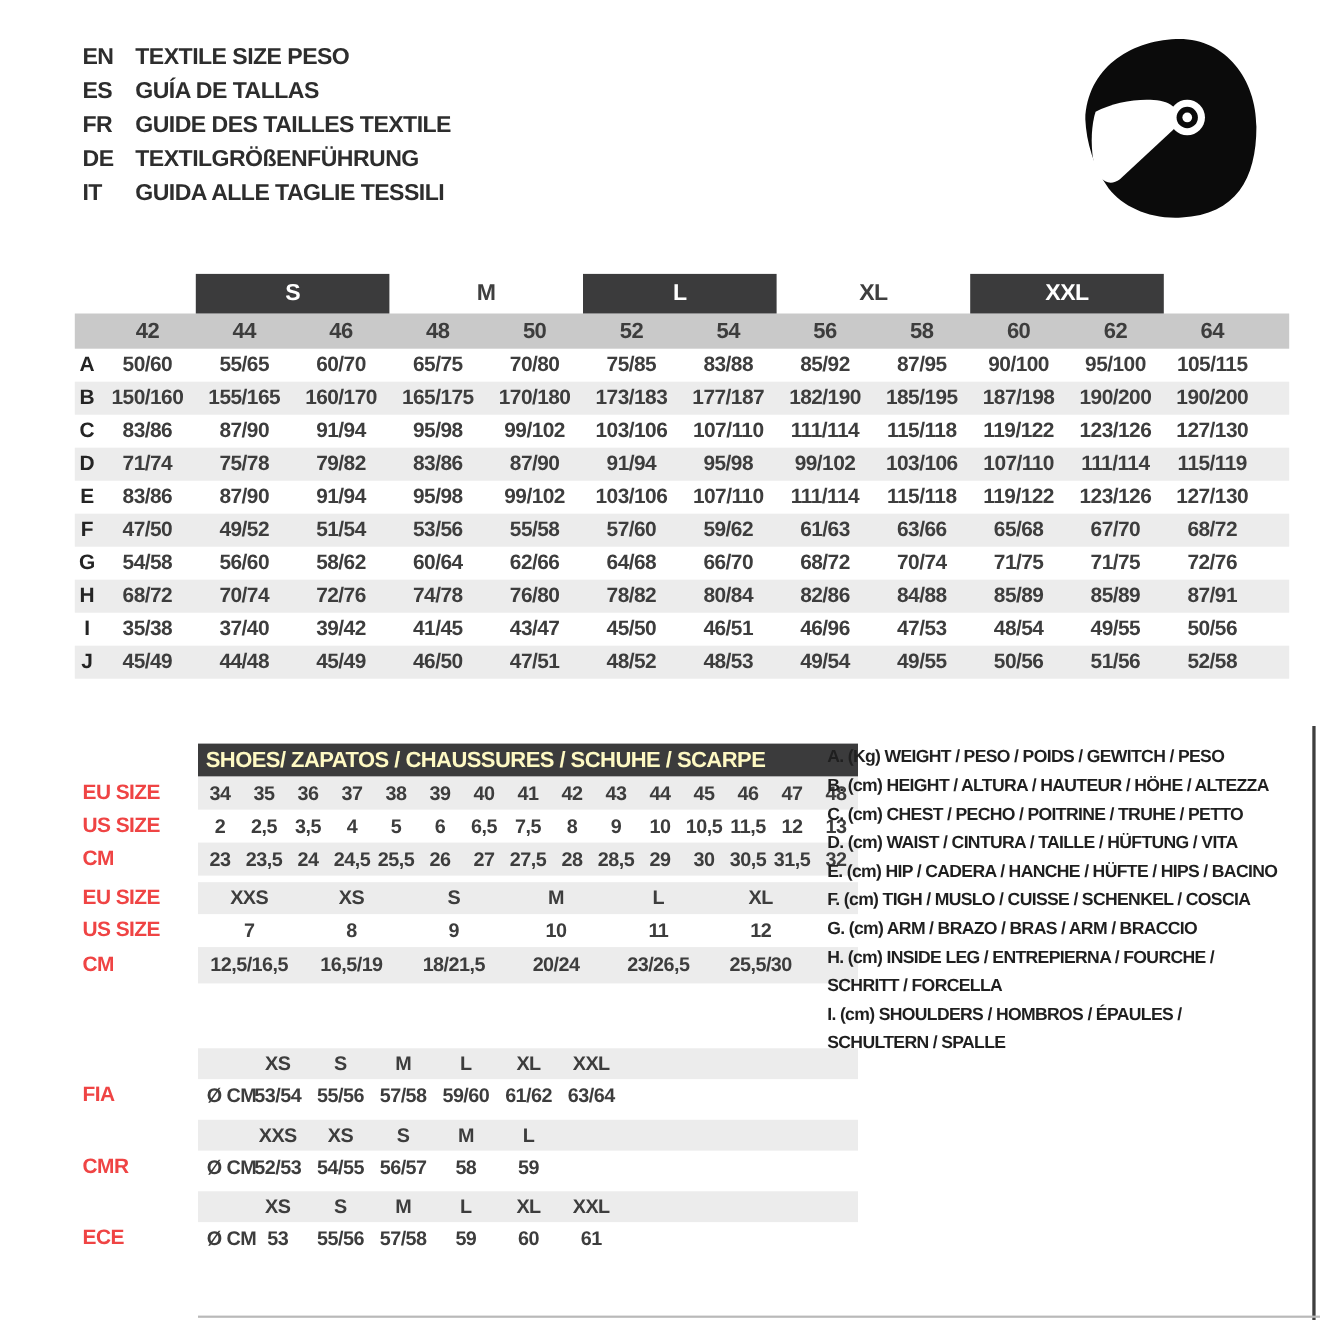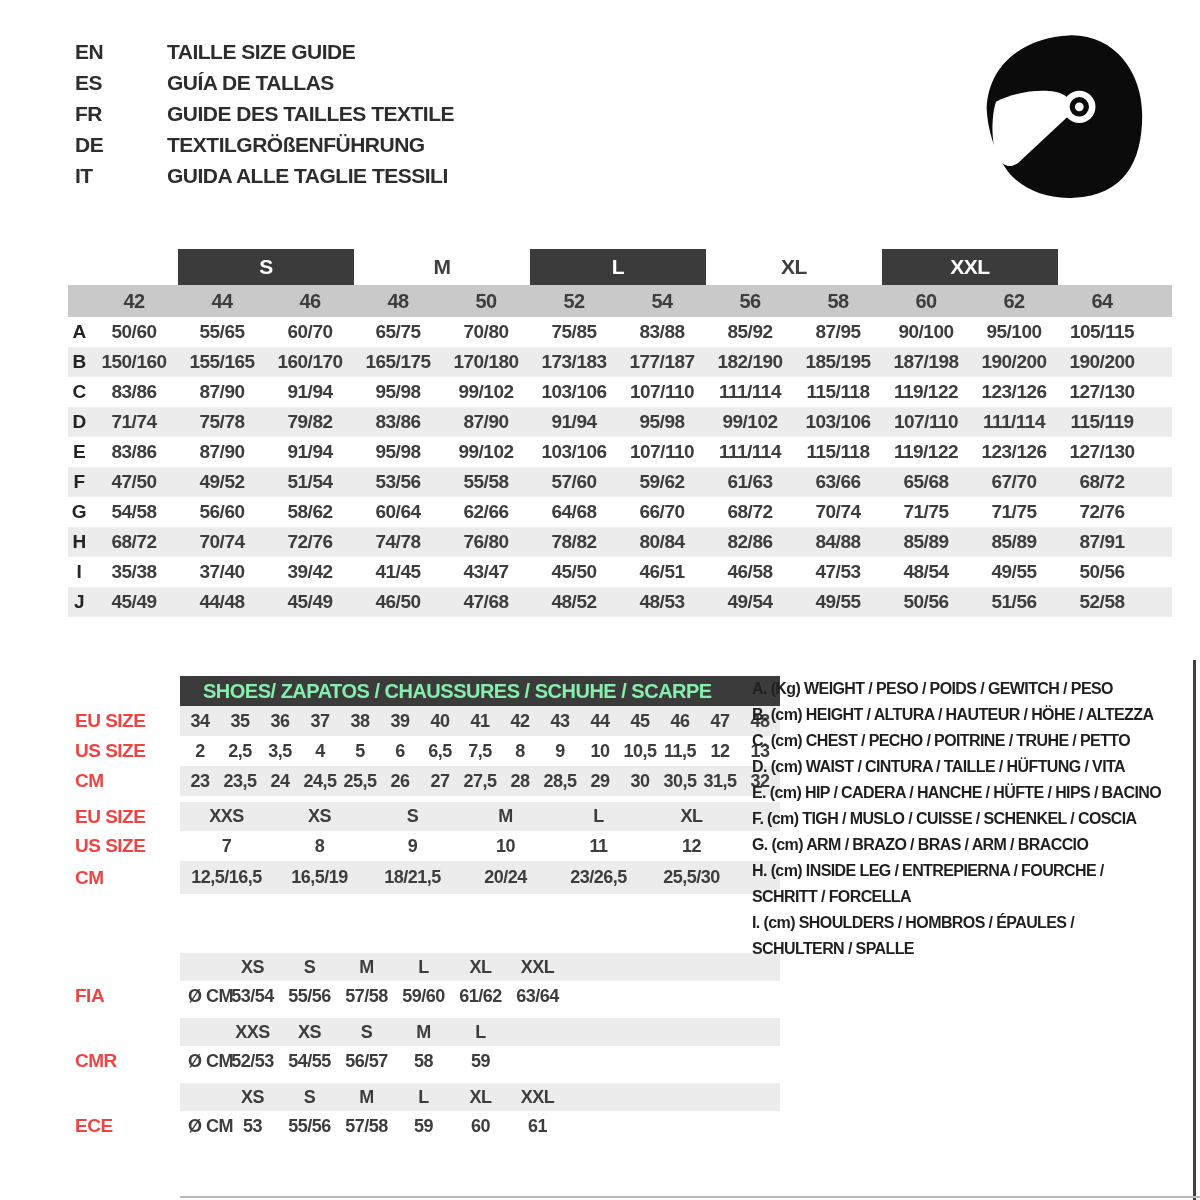--- a/index.html
+++ b/index.html
@@ -2,21 +2,21 @@
 <html><head>
 <meta charset="utf-8">
 <style>
   html,body{margin:0;padding:0;background:#fff;}
   .page{
     position:relative;width:1200px;height:1200px;background:#ffffff;overflow:hidden;
     font-family:"Liberation Sans","DejaVu Sans",sans-serif;font-weight:700;color:#3a3a3a;
   }
   
   .languages{position:absolute;left:75px;top:36px;}
-  .lang-row{display:flex;height:31px;align-items:center;font-size:21px;letter-spacing:-0.5px;color:#2d2d2d;gap:44px;}
+  .lang-row{display:flex;height:31px;align-items:center;font-size:21px;letter-spacing:-0.5px;color:#2d2d2d;}
   .lang-code{width:48px;flex:0 0 48px;}
   
   .helmet-pictogram{position:absolute;left:975px;top:32px;width:178px;height:170px;}
   
   .clothing{position:absolute;left:68px;top:249px;width:1104px;}
   .c-grid{display:grid;grid-template-columns:22px repeat(12,1fr);padding-right:26px;box-sizing:border-box;}
   .c-header{height:36px;position:relative;}
   .size-group{display:flex;align-items:center;justify-content:center;font-size:21px;letter-spacing:-0.5px;}
   .size-group.dark{background:#3b3b3c;color:#ffffff;}
   .size-group.plain{color:#3f3f3f;}
@@ -25,22 +25,22 @@
   .c-row{height:30px;}
   .c-row.alt{background:#ececec;}
   .cell{display:flex;align-items:center;justify-content:center;font-size:19px;letter-spacing:-0.5px;color:#3d3d3d;white-space:nowrap;}
   .cell.rowlab{color:#242424;}
   
   .side-table{position:absolute;left:75px;width:705px;}
   .shoes{top:676px;} .gloves{top:802px;} .helmets{top:946px;}
   .st-row{display:flex;}
   .st-label{flex:0 0 105px;display:flex;align-items:center;font-size:19px;letter-spacing:-0.5px;color:#ef4444;white-space:nowrap;}
   .st-band{flex:0 0 600px;display:grid;box-sizing:border-box;}
-  .band-dark{background:#3b3b3c;color:#86efac;display:flex;align-items:center;height:30px;
-    font-size:20px;letter-spacing:-0.5px;padding-left:23px;box-sizing:border-box;white-space:nowrap;}
+  .band-dark{background:#3b3b3c;color:#fef9c3;display:flex;align-items:center;height:30px;
+    font-size:20px;letter-spacing:-0.5px;padding-left:7px;box-sizing:border-box;white-space:nowrap;}
   .band-gray{background:#ececec;}
   .shoes-grid{grid-template-columns:repeat(15,40px);}
   .gloves-grid{grid-template-columns:repeat(6,93px) 1fr;}
   .helmet-grid{grid-template-columns:44px repeat(6,57px) 1fr;}
   .h30{height:30px;} .h29{height:29px;} .h28{height:28px;} .h33{height:33px;}
   .st-band .cell{font-size:18px;}
   .unit-cell{justify-content:flex-start;padding-left:8px;}
   .mt7{margin-top:7px;}
   
   .legend{position:absolute;left:752px;top:676px;width:400px;color:#1f1f1f;}
@@ -50,21 +50,21 @@
   .edge-bottom{position:absolute;left:180px;top:1196px;width:1020px;height:2px;background:#b9b9b9;}
 </style>
 </head>
 <body>
 
 <div class="page">
 
   <div class="languages">
       <div class="lang-row">
         <div class="lang-code">EN</div>
-        <div class="lang-title">TAILLE SIZE GUIDE</div>
+        <div class="lang-title">TEXTILE SIZE PESO</div>
       </div>
       <div class="lang-row">
         <div class="lang-code">ES</div>
         <div class="lang-title">GUÍA DE TALLAS</div>
       </div>
       <div class="lang-row">
         <div class="lang-code">FR</div>
         <div class="lang-title">GUIDE DES TAILLES TEXTILE</div>
       </div>
       <div class="lang-row">
@@ -231,33 +231,33 @@
         </div>
         <div class="c-grid c-row">
           <div class="cell rowlab">I</div>
           <div class="cell">35/38</div>
           <div class="cell">37/40</div>
           <div class="cell">39/42</div>
           <div class="cell">41/45</div>
           <div class="cell">43/47</div>
           <div class="cell">45/50</div>
           <div class="cell">46/51</div>
-          <div class="cell">46/58</div>
+          <div class="cell">46/96</div>
           <div class="cell">47/53</div>
           <div class="cell">48/54</div>
           <div class="cell">49/55</div>
           <div class="cell">50/56</div>
         </div>
         <div class="c-grid c-row alt">
           <div class="cell rowlab">J</div>
           <div class="cell">45/49</div>
           <div class="cell">44/48</div>
           <div class="cell">45/49</div>
           <div class="cell">46/50</div>
-          <div class="cell">47/68</div>
+          <div class="cell">47/51</div>
           <div class="cell">48/52</div>
           <div class="cell">48/53</div>
           <div class="cell">49/54</div>
           <div class="cell">49/55</div>
           <div class="cell">50/56</div>
           <div class="cell">51/56</div>
           <div class="cell">52/58</div>
         </div>
       </div>
   </div>

